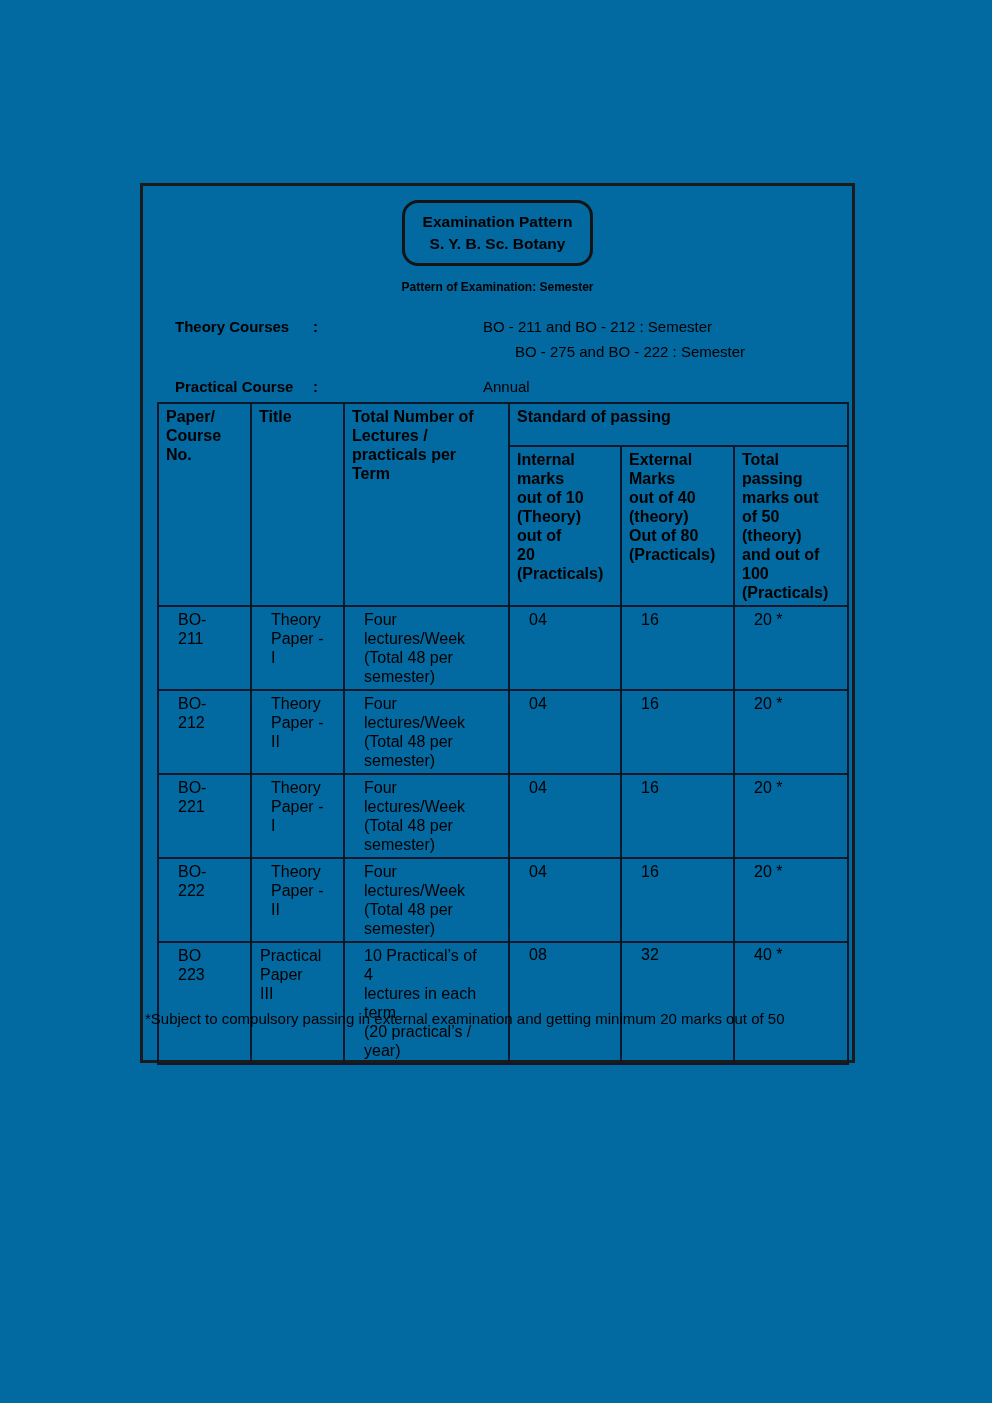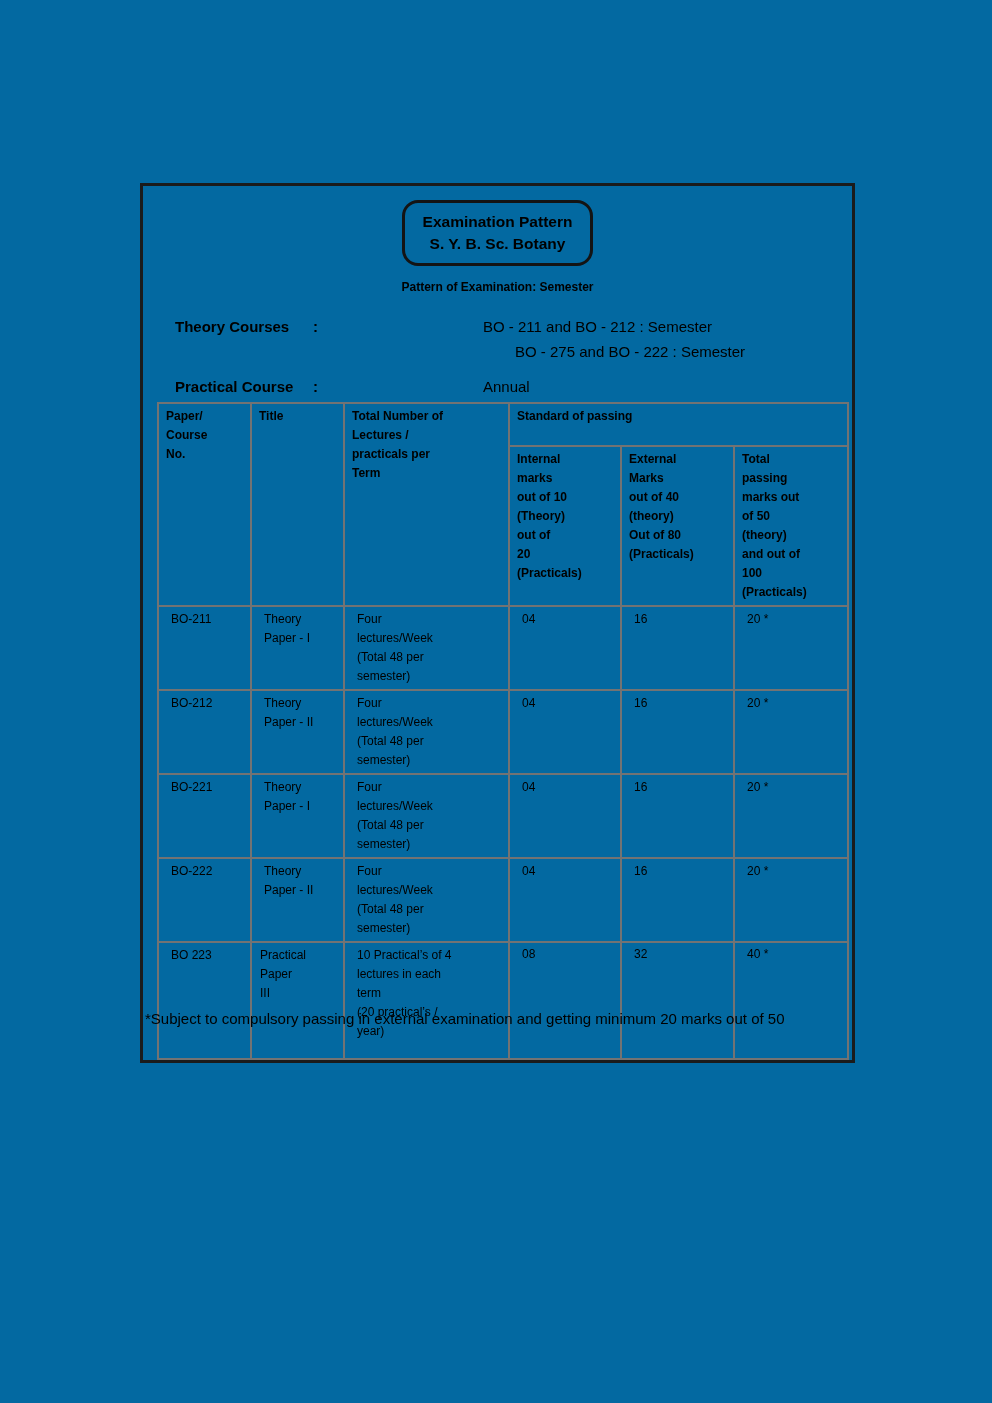--- a/index.html
+++ b/index.html
@@ -68,27 +68,27 @@
 
   table.pattern {
     position: absolute;
     top: 216px;
     left: 14px;
     border-collapse: collapse;
     table-layout: fixed;
     width: 690px;
   }
   table.pattern th, table.pattern td {
-    border: 2px solid #737373;
+    border: 2px solid #0f172a;
     vertical-align: top;
-    font-size: 12px;
+    font-size: 16px;
     line-height: 19px;
     white-space: pre-line;
     box-sizing: border-box;
-    padding: 3px 12px;
+    padding: 3px 19px;
   }
   table.pattern th { font-weight: bold; text-align: left; padding-left: 7px; }
   th.h-center { text-align: center; padding-left: 4px; }
   th.h-sop { height: 43px; }
   tr.hr2 th { height: 154px; }
   tr.drow td { height: 77px; }
   tr.drow.row-last td { height: 117px; }
   td.c-paper { padding: 22px 4px 2px 9px; }
   td.c-title { padding-top: 2px; }
   tr.row-last td.c-title { text-align: left; padding-left: 8px; }

